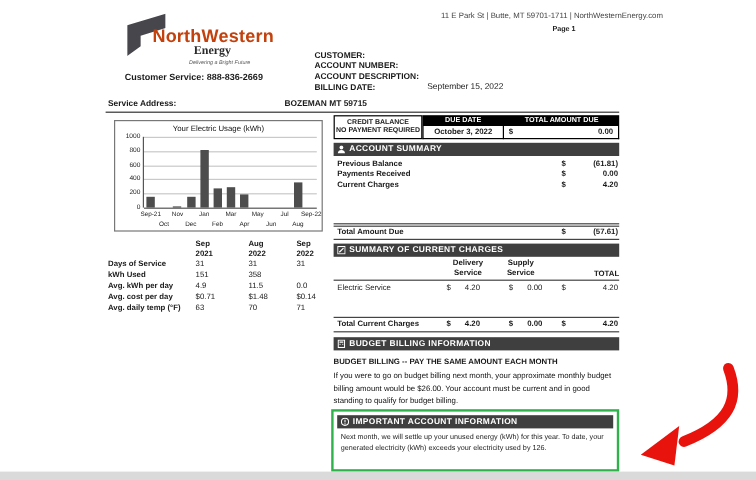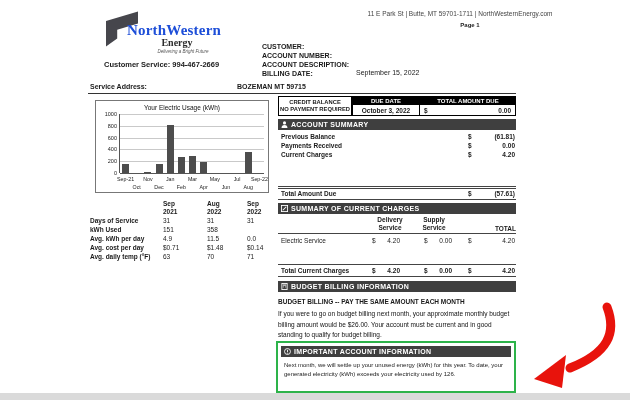--- a/index.html
+++ b/index.html
@@ -5,21 +5,21 @@
   * { margin:0; padding:0; box-sizing:border-box; }
   body { background:#fff; }
   #page {
     position:relative; width:630px; height:400px; background:#ffffff;
     font-family:"Liberation Sans", sans-serif; color:#1a1a1a; overflow:hidden;
   }
   .abs { position:absolute; }
 
   
   .logo-mark { left:106px; top:11px; }
-  .logo-name { left:127px; top:22px; font-family:Liberation Serif, serif; font-size:15px; font-weight:600; letter-spacing:.2px; color:#1d4ed8; }
+  .logo-name { left:127px; top:22px; font-family:Liberation Sans, sans-serif; font-size:15px; font-weight:600; letter-spacing:.2px; color:#c2410c; }
   .logo-sub  { left:127px; top:37px; width:100px; text-align:center; font-family:"Liberation Serif", serif; font-size:10px; font-weight:600; color:#2b2b2b; }
   .logo-tagline { left:133px; top:49px; width:100px; text-align:center; font-size:4.5px; font-style:italic; color:#555; }
   .company-address { left:280px; top:10px; width:360px; text-align:center; font-size:6.5px; color:#444; }
   .page-number { left:280px; top:22px; width:380px; text-align:center; font-size:6px; font-weight:bold; color:#222; }
   .customer-service { left:104px; top:60px; font-size:7.5px; font-weight:bold; }
   .cust-block { left:262px; top:42px; font-size:7px; font-weight:bold; line-height:9px; }
   .cust-val { left:356px; top:69px; font-size:7px; }
   .svc-label { left:90px; top:83px; font-size:7px; font-weight:bold; }
   .svc-value { left:237px; top:83px; font-size:7px; font-weight:bold; }
   .svc-rule { left:88px; top:93px; width:428px; height:1px; background:#333; }
@@ -92,21 +92,21 @@
 <div id="page">
 
   <svg class="abs logo-mark" width="32" height="36" viewBox="0 0 40 44">
     <polygon points="0,12 40,0 40,15 14,23 14,34 0,44" fill="#46464c"></polygon>
   </svg>
   <div class="abs logo-name">NorthWestern</div>
   <div class="abs logo-sub">Energy</div>
   <div class="abs logo-tagline">Delivering a Bright Future</div>
   <div class="abs company-address">11 E Park St | Butte, MT 59701-1711 | NorthWesternEnergy.com</div>
   <div class="abs page-number">Page 1</div>
-  <div class="abs customer-service">Customer Service: 994-467-2669</div>
+  <div class="abs customer-service">Customer Service: 888-836-2669</div>
 
   <div class="abs cust-block">
     <div>CUSTOMER:</div>
     <div>ACCOUNT NUMBER:</div>
     <div>ACCOUNT DESCRIPTION:</div>
     <div>BILLING DATE:</div>
   </div>
   <div class="abs cust-val">September 15, 2022</div>
 
   <div class="abs svc-label">Service Address:</div>

